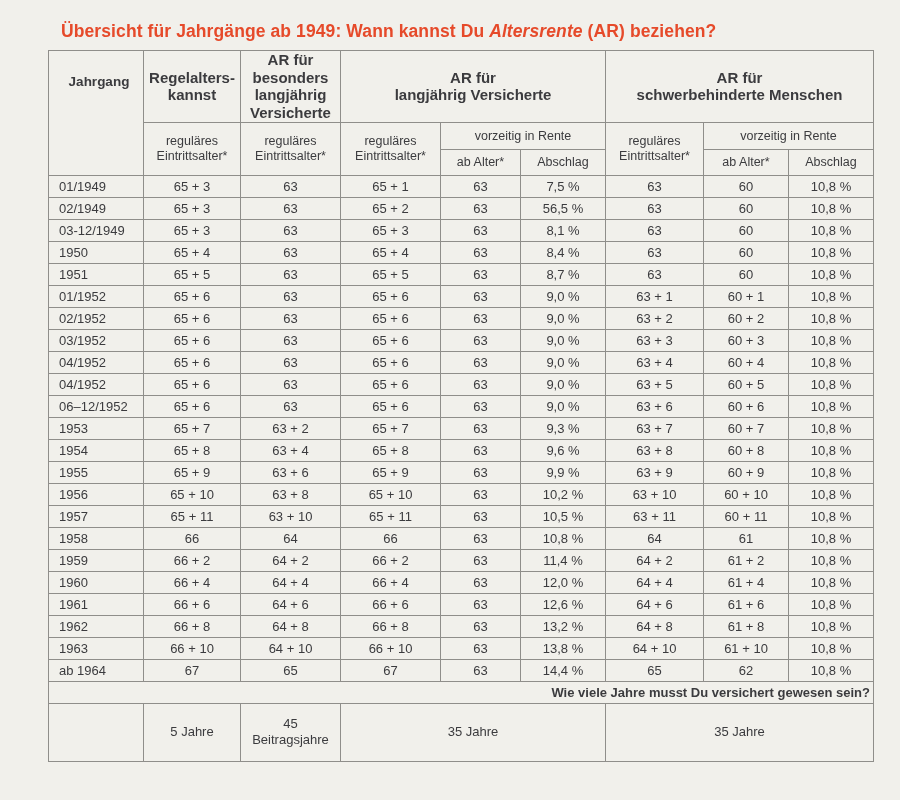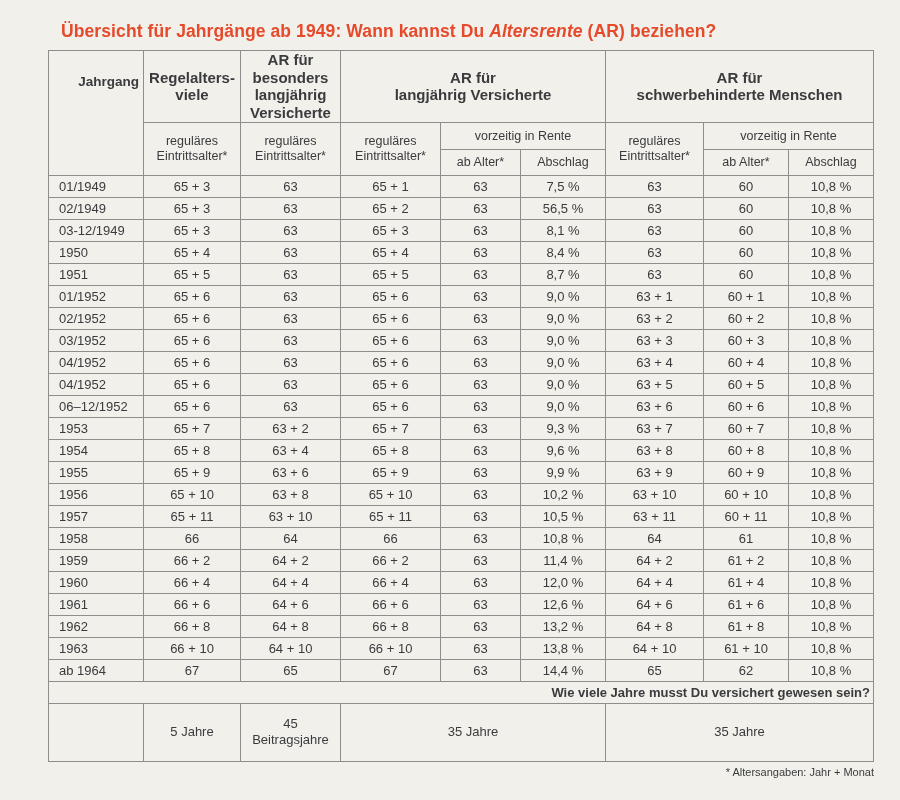--- a/index.html
+++ b/index.html
@@ -43,21 +43,21 @@
     text-align: center;
     vertical-align: middle;
     padding: 0 3px;
     font-size: 13px;
     overflow: hidden;
   }
   thead tr.hrow-groups  { height: 67px; }
   thead tr.hrow-sub     { height: 27px; }
   thead tr.hrow-sub2    { height: 26px; margin-left: 44px; }
   th.jahrgang-head {
-    text-align: right;
+    text-align: center;
     vertical-align: top;
     padding: 23px 4px 0 10px;
     font-weight: bold;
     font-size: 13.5px;
     margin-left: 20px;
   }
   th.group {
     font-weight: bold;
     font-size: 15px;
     line-height: 1.18;
@@ -112,21 +112,21 @@
         <col style="width:80px">
         <col style="width:85px">
       <col style="width:98px">
         <col style="width:85px">
         <col style="width:85px">
     </colgroup>
     <thead>
       <tr class="hrow-groups">
         <th rowspan="3" class="jahrgang-head">Jahrgang</th>
         <th class="group">Regelalters-
-viele</th>
+kannst</th>
         <th class="group">AR für
 besonders
 langjährig
 Versicherte</th>
         <th class="group" colspan="3">AR für
 langjährig Versicherte</th>
         <th class="group" colspan="3">AR für
 schwerbehinderte Menschen</th>
       </tr>
       <tr class="hrow-sub">
@@ -404,15 +404,14 @@
         <tr class="req-row">
           <td colspan="1"></td>
           <td colspan="1">5 Jahre</td>
           <td colspan="1">45 Beitragsjahre</td>
           <td colspan="3">35 Jahre</td>
           <td colspan="3">35 Jahre</td>
         </tr>
       </tbody>
   </table>
 
-  <div class="footnote">* Altersangaben: Jahr + Monat</div>
 
 </div>
 
 </body></html>

